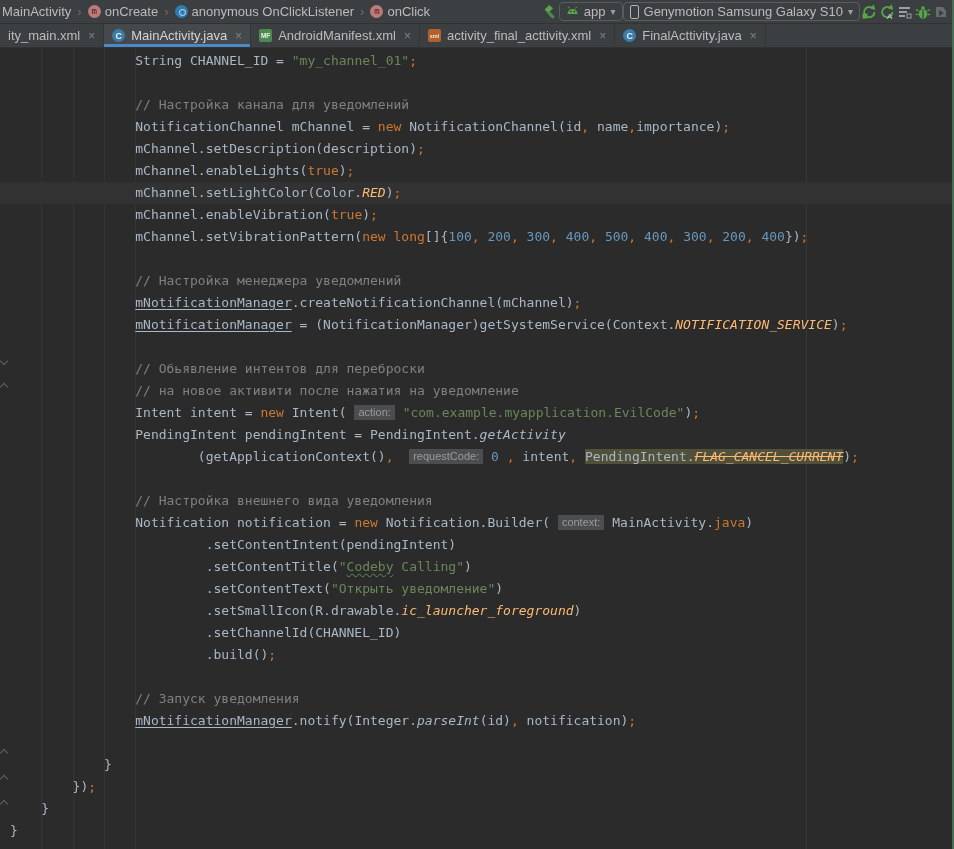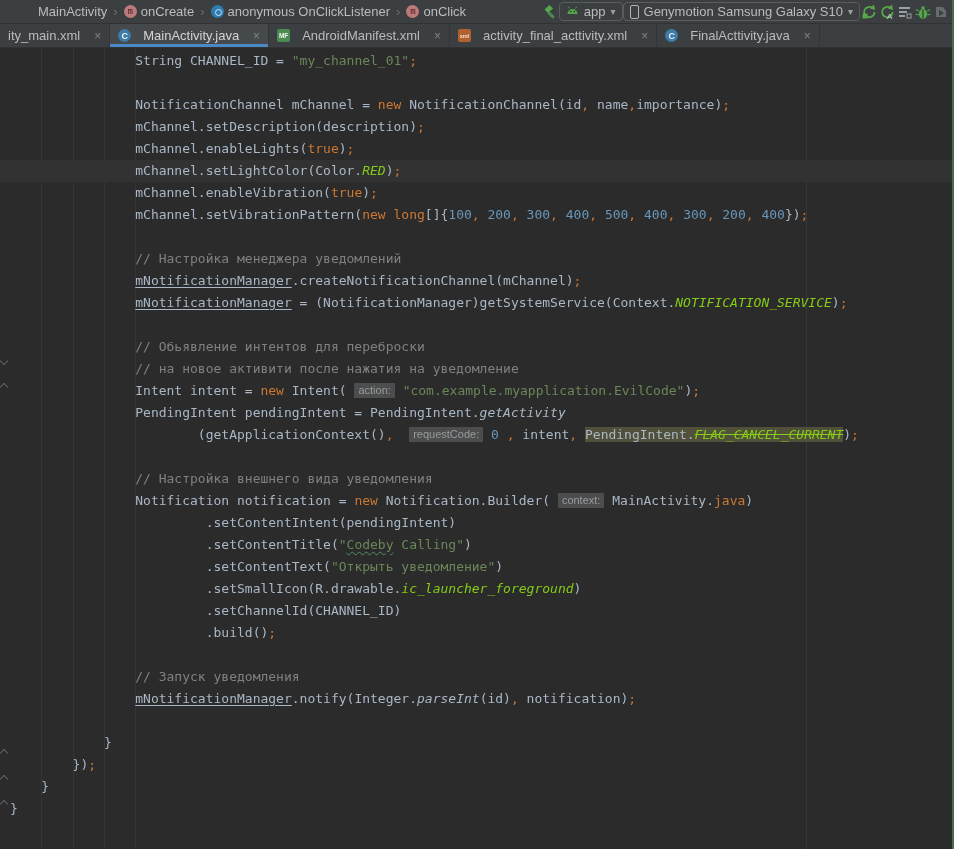--- a/index.html
+++ b/index.html
@@ -4,39 +4,39 @@
 <style>
   * { margin:0; padding:0; box-sizing:border-box; }
   html,body { width:954px; height:849px; overflow:hidden; background:#2b2b2b;
               font-family:"Liberation Sans", sans-serif; }
   .window { position:relative; width:954px; height:849px; }
   .window-edge { position:absolute; right:0; top:0; bottom:0; width:2px; background:#46704b; z-index:9; }
 
   
   .toolbar { height:24px; background:#3c3f41; border-bottom:1px solid #323232;
              display:flex; align-items:center; justify-content:space-between; padding-right:4px; }
-  .breadcrumbs { display:flex; align-items:center; height:100%; color:#bbbbbb; font-size:13px; white-space:nowrap; overflow:hidden;padding-left:36px; }
+  .breadcrumbs { display:flex; align-items:center; height:100%; color:#bbbbbb; font-size:13px; white-space:nowrap; overflow:hidden; }
   .bc-item { display:flex; align-items:center; gap:4px; padding:0 2px; cursor:default; }
   .bc-sep { color:#6e6e6e; margin:0 4px; font-size:13px; }
   .bc-ic { width:13px; height:13px; border-radius:50%; font-size:9px; line-height:13px; text-align:center;
            font-family:"DejaVu Sans Mono",monospace; flex:0 0 13px; }
   .bc-ic.method { background:#bc7a7a; color:#4c2020; }
   .bc-ic.anonymous-class { background:#2d7db3; position:relative; }
   .bc-ic.anonymous-class::after { content:""; position:absolute; left:4px; top:4px; width:5px; height:5px;
            border-radius:50%; border:1.5px solid #cfe3f2; }
   .toolbar-right { display:flex; align-items:center; gap:0; height:100%; }
   .combo { display:flex; align-items:center; gap:5px; height:19px; border:1px solid #5a5d5e; border-radius:4px;
            padding:0 6px; color:#bbbbbb; font-size:13px; white-space:nowrap; }
   .combo .arrow { color:#9da0a2; font-size:10px; }
   .tb-ic { width:18px; height:18px; display:flex; align-items:center; justify-content:center; }
   .phone-ic { width:9px; height:14px; border:1.5px solid #b0b5b8; border-radius:2px; display:inline-block; }
 
   
   .tabbar { height:24px; background:#3c3f41; border-bottom:1px solid #323232; display:flex; align-items:stretch; }
-  .tab { display:flex; align-items:center; gap:12px; padding:0 8px; font-size:13px; color:#bbbbbb;
+  .tab { display:flex; align-items:center; gap:6px; padding:0 8px; font-size:13px; color:#bbbbbb;
          border-right:1px solid #333637; position:relative; cursor:default; white-space:nowrap; }
   .tab.active { background:#45494b; color:#d4d4d4; }
   .tab.active::after { content:""; position:absolute; left:0; right:0; bottom:0; height:3px; background:#4a88c7; }
   .tab-close { color:#7f8486; font-size:12px; margin-left:2px; }
   .fic { width:13px; height:13px; flex:0 0 13px; border-radius:2px; font-size:6.5px; display:flex;
          align-items:center; justify-content:center; font-weight:bold; font-family:"Liberation Sans",sans-serif; }
   .fic.class { border-radius:50%; background:#3d7ca6; color:#e8f1f7; font-size:9px; }
   .fic.manifest { background:#4d8a52; color:#eaf4ea; }
   .fic.xml-file { background:#b1612e; color:#f4e3d4; font-size:5.5px; }
 
@@ -50,21 +50,21 @@
   .fold.up { transform:rotate(135deg); }
   .code { position:absolute; left:10px; top:2px; right:0; z-index:1; }
   .cl { height:22px; line-height:22px; white-space:pre; font-family:"DejaVu Sans Mono",monospace;
         font-size:13px; color:#a9b7c6; }
   .cl.caret-line { background:#323232; box-shadow:-10px 0 0 0 #323232; }
   .t-d { color:#a9b7c6; }
   .t-k { color:#cc7832; }
   .t-s { color:#6a8759; }
   .t-n { color:#6897bb; }
   .t-c { color:#808080; }
-  .t-p { color:#84cc16; font-style:italic;margin-top:41px; }
+  .t-p { color:#fdba74; font-style:italic;margin-top:41px; }
   .t-i { font-style:italic;margin-top:28px; }
   .t-u { text-decoration:underline; text-underline-offset:2px; }
   .t-hl { background:#51503b; }
   .t-strike { text-decoration:line-through; }
   .t-wavy { text-decoration:underline wavy #559159; text-decoration-thickness:1px; text-underline-offset:2px;text-align:right; }
   .t-h { display:inline-block; background:#4b4d4e; color:#9b9b9b; font-family:"Liberation Sans",sans-serif;
          font-size:11px; line-height:15px; padding:0 4px; border-radius:0; vertical-align:1px; }
 </style>
 </head>
 <body>
@@ -195,20 +195,21 @@
     <div class="gutter" id="gutter">
         <div class="fold down" style="top: 310px;"></div>
         <div class="fold up" style="top: 336px;"></div>
         <div class="fold up" style="top: 702px;"></div>
         <div class="fold up" style="top: 728px;"></div>
         <div class="fold up" style="top: 753px;"></div>
       </div>
     <div class="code" id="code">
         <div class="cl"><span class="t-d">                String CHANNEL_ID = </span><span class="t-s">"my_channel_01"</span><span class="t-k">;</span></div>
         <div class="cl"></div>
+        <div class="cl"><span class="t-c">                // Настройка канала для уведомлений</span></div>
         <div class="cl"><span class="t-d">                NotificationChannel mChannel = </span><span class="t-k">new</span><span class="t-d"> NotificationChannel(id</span><span class="t-k">,</span><span class="t-d"> name</span><span class="t-k">,</span><span class="t-d">importance)</span><span class="t-k">;</span></div>
         <div class="cl"><span class="t-d">                mChannel.setDescription(description)</span><span class="t-k">;</span></div>
         <div class="cl"><span class="t-d">                mChannel.enableLights(</span><span class="t-k">true</span><span class="t-d">)</span><span class="t-k">;</span></div>
         <div class="cl caret-line"><span class="t-d">                mChannel.setLightColor(Color.</span><span class="t-p">RED</span><span class="t-d">)</span><span class="t-k">;</span></div>
         <div class="cl"><span class="t-d">                mChannel.enableVibration(</span><span class="t-k">true</span><span class="t-d">)</span><span class="t-k">;</span></div>
         <div class="cl"><span class="t-d">                mChannel.setVibrationPattern(</span><span class="t-k">new</span><span class="t-d"> </span><span class="t-k">long</span><span class="t-d">[]{</span><span class="t-n">100</span><span class="t-k">,</span><span class="t-d"> </span><span class="t-n">200</span><span class="t-k">,</span><span class="t-d"> </span><span class="t-n">300</span><span class="t-k">,</span><span class="t-d"> </span><span class="t-n">400</span><span class="t-k">,</span><span class="t-d"> </span><span class="t-n">500</span><span class="t-k">,</span><span class="t-d"> </span><span class="t-n">400</span><span class="t-k">,</span><span class="t-d"> </span><span class="t-n">300</span><span class="t-k">,</span><span class="t-d"> </span><span class="t-n">200</span><span class="t-k">,</span><span class="t-d"> </span><span class="t-n">400</span><span class="t-d">})</span><span class="t-k">;</span></div>
         <div class="cl"></div>
         <div class="cl"><span class="t-c">                // Настройка менеджера уведомлений</span></div>
         <div class="cl"><span class="t-d">                </span><span class="t-d t-u">mNotificationManager</span><span class="t-d">.createNotificationChannel(mChannel)</span><span class="t-k">;</span></div>
         <div class="cl"><span class="t-d">                </span><span class="t-d t-u">mNotificationManager</span><span class="t-d"> = (NotificationManager)getSystemService(Context.</span><span class="t-p">NOTIFICATION_SERVICE</span><span class="t-d">)</span><span class="t-k">;</span></div>

